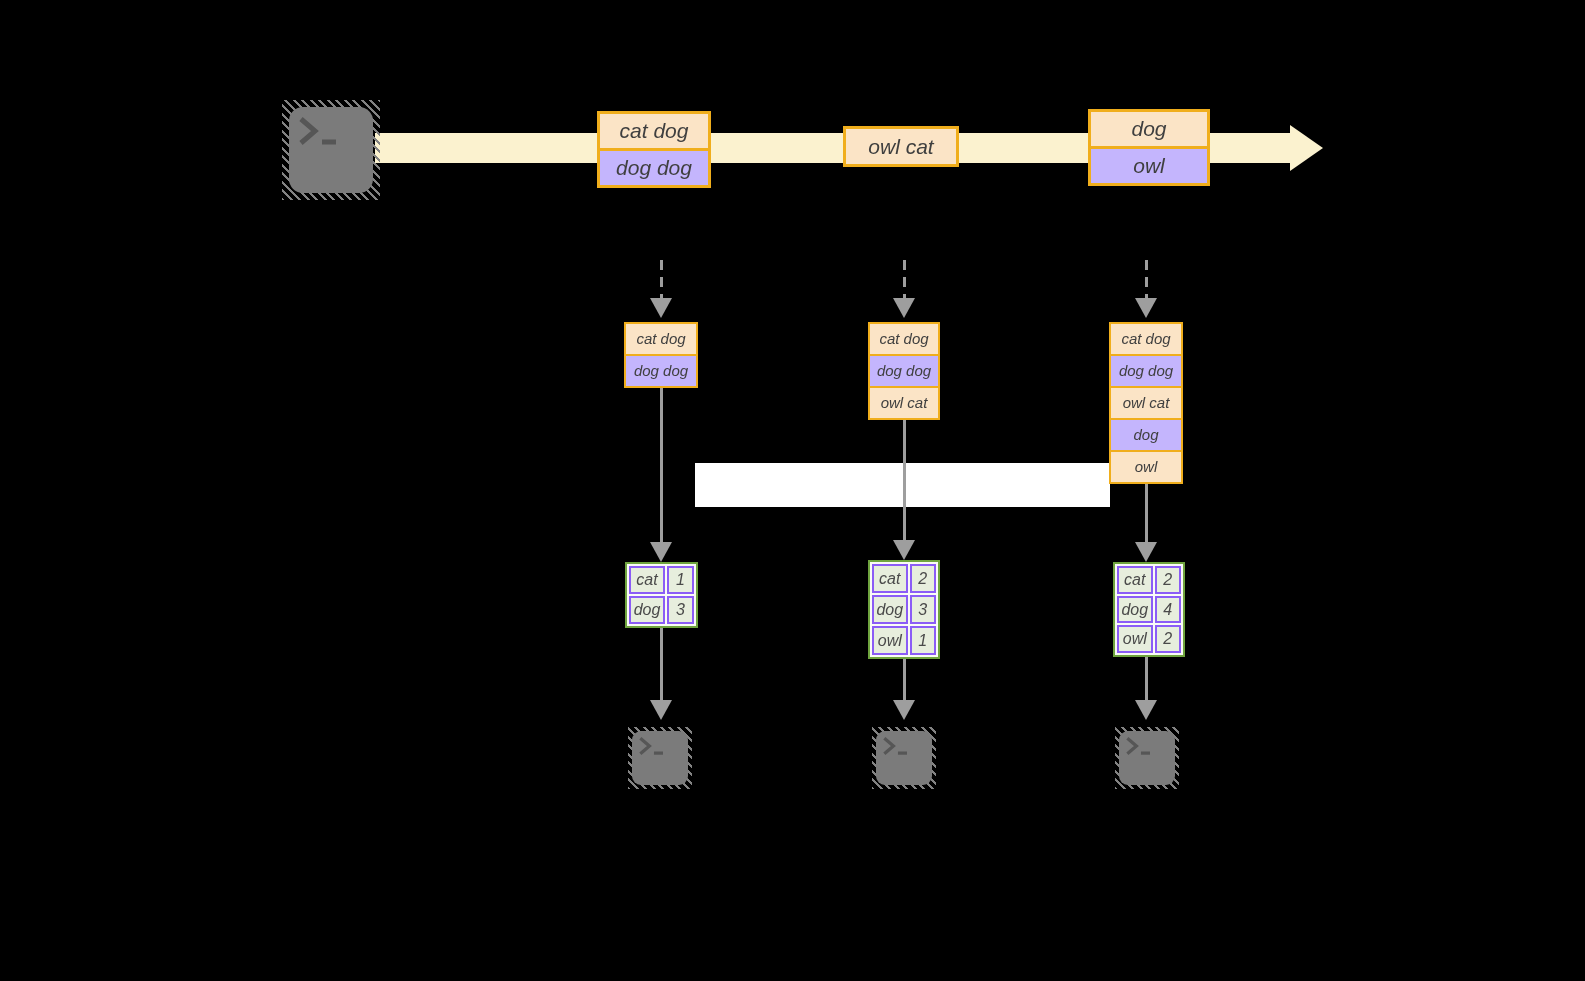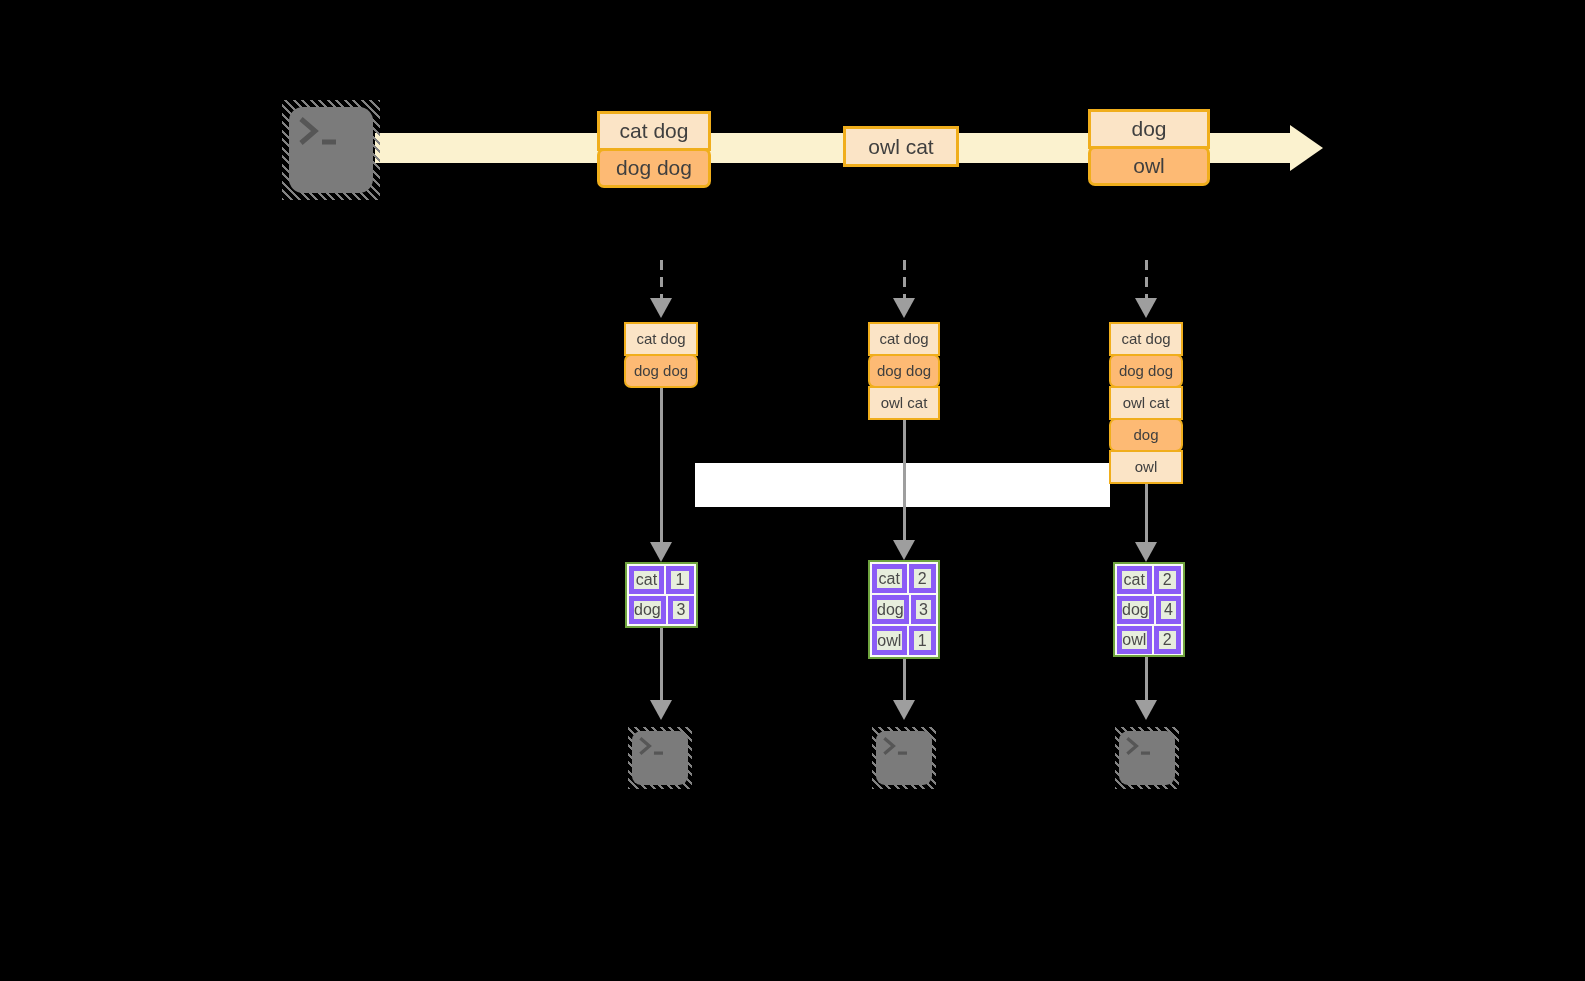--- a/index.html
+++ b/index.html
@@ -1,33 +1,33 @@
 <!DOCTYPE html>
 <html><head>
 <meta charset="utf-8">
 <style>
   html,body{margin:0;padding:0;background:#000;}
   body{width:1585px;height:981px;overflow:hidden;
        font-family:"Liberation Sans","DejaVu Sans",sans-serif;}
-  .stage{position:absolute;left:0;top:0;width:1293px;height:981px;background:#000000;}
+  .stage{position:absolute;left:0;top:0;width:1293px;height:981px;background:#000000;font-style:italic;}
 
   
   .band{position:absolute;left:375px;top:133px;width:915px;height:30px;background:#FBF2CF;z-index:1;}
   .band-head{position:absolute;left:1290px;top:125px;width:0;height:0;z-index:1;
              border-top:23px solid transparent;border-bottom:23px solid transparent;
              border-left:33px solid #FBF2CF;}
 
   
   .batch{position:absolute;z-index:5;}
   .b-row{box-sizing:border-box;border:3px solid #F0AE1C;height:40px;line-height:34px;
          text-align:center;font-size:21px;color:#3F3F3F;}
   .b-row + .b-row{margin-top:-3px;}
   .b-single{height:41px;line-height:35px;}
   .peach{background:#FBE4C6;}
-  .cream{background:#fdba74;border-radius:7px;}
+  .cream{background:#c4b5fd;}
 
   .window{position:absolute;z-index:5;}
   .w-row{box-sizing:border-box;border:2px solid #F0AE1C;height:34px;line-height:30px;
          text-align:center;font-size:15px;color:#3F3F3F;}
   .w-row + .w-row{margin-top:-2px;}
 
   
   .vline{position:absolute;width:3px;background:#9E9E9E;z-index:2;}
   .vline.dashed{background:repeating-linear-gradient(180deg,#9E9E9E 0 10px,transparent 10px 17px);}
   .ahead{position:absolute;width:0;height:0;z-index:2;
@@ -36,21 +36,21 @@
 
   
   .banner{position:absolute;left:695px;top:463px;width:415px;height:44px;background:#FFFFFF;z-index:1;}
   .banner-text{position:absolute;left:695px;top:462px;width:415px;height:46px;z-index:3;
                font-size:33px;line-height:46px;color:#161616;text-align:center;letter-spacing:0px;}
 
   
   .wc-table{position:absolute;z-index:5;box-sizing:border-box;border:2px solid #6FA43F;
             background:#FAFBF6;padding:2px;display:flex;flex-direction:column;gap:2px;}
   .wc-row{display:flex;gap:2px;flex:1;}
-  .wc-cell{box-sizing:border-box;border:5px solid #8b5cf6;background:#E7EEDD;color:#4A4A4A;
+  .wc-cell{box-sizing:border-box;border:2px solid #8b5cf6;background:#E7EEDD;color:#4A4A4A;
            font-size:16px;display:flex;align-items:center;justify-content:center;}
   .wc-cell.word{flex:1.4;}
   .wc-cell.num{flex:1;}
 
   
   .terminal{position:absolute;z-index:5;}
   .hatch{position:absolute;left:0;top:0;right:0;bottom:0;
          background:repeating-linear-gradient(45deg,#838383 0 2px,transparent 2px 6px);}
   .term-body{position:absolute;background:#7B7B7B;}
   .terminal.big  .term-body{left:7px;top:7px;right:7px;bottom:7px;border-radius:14px;}

